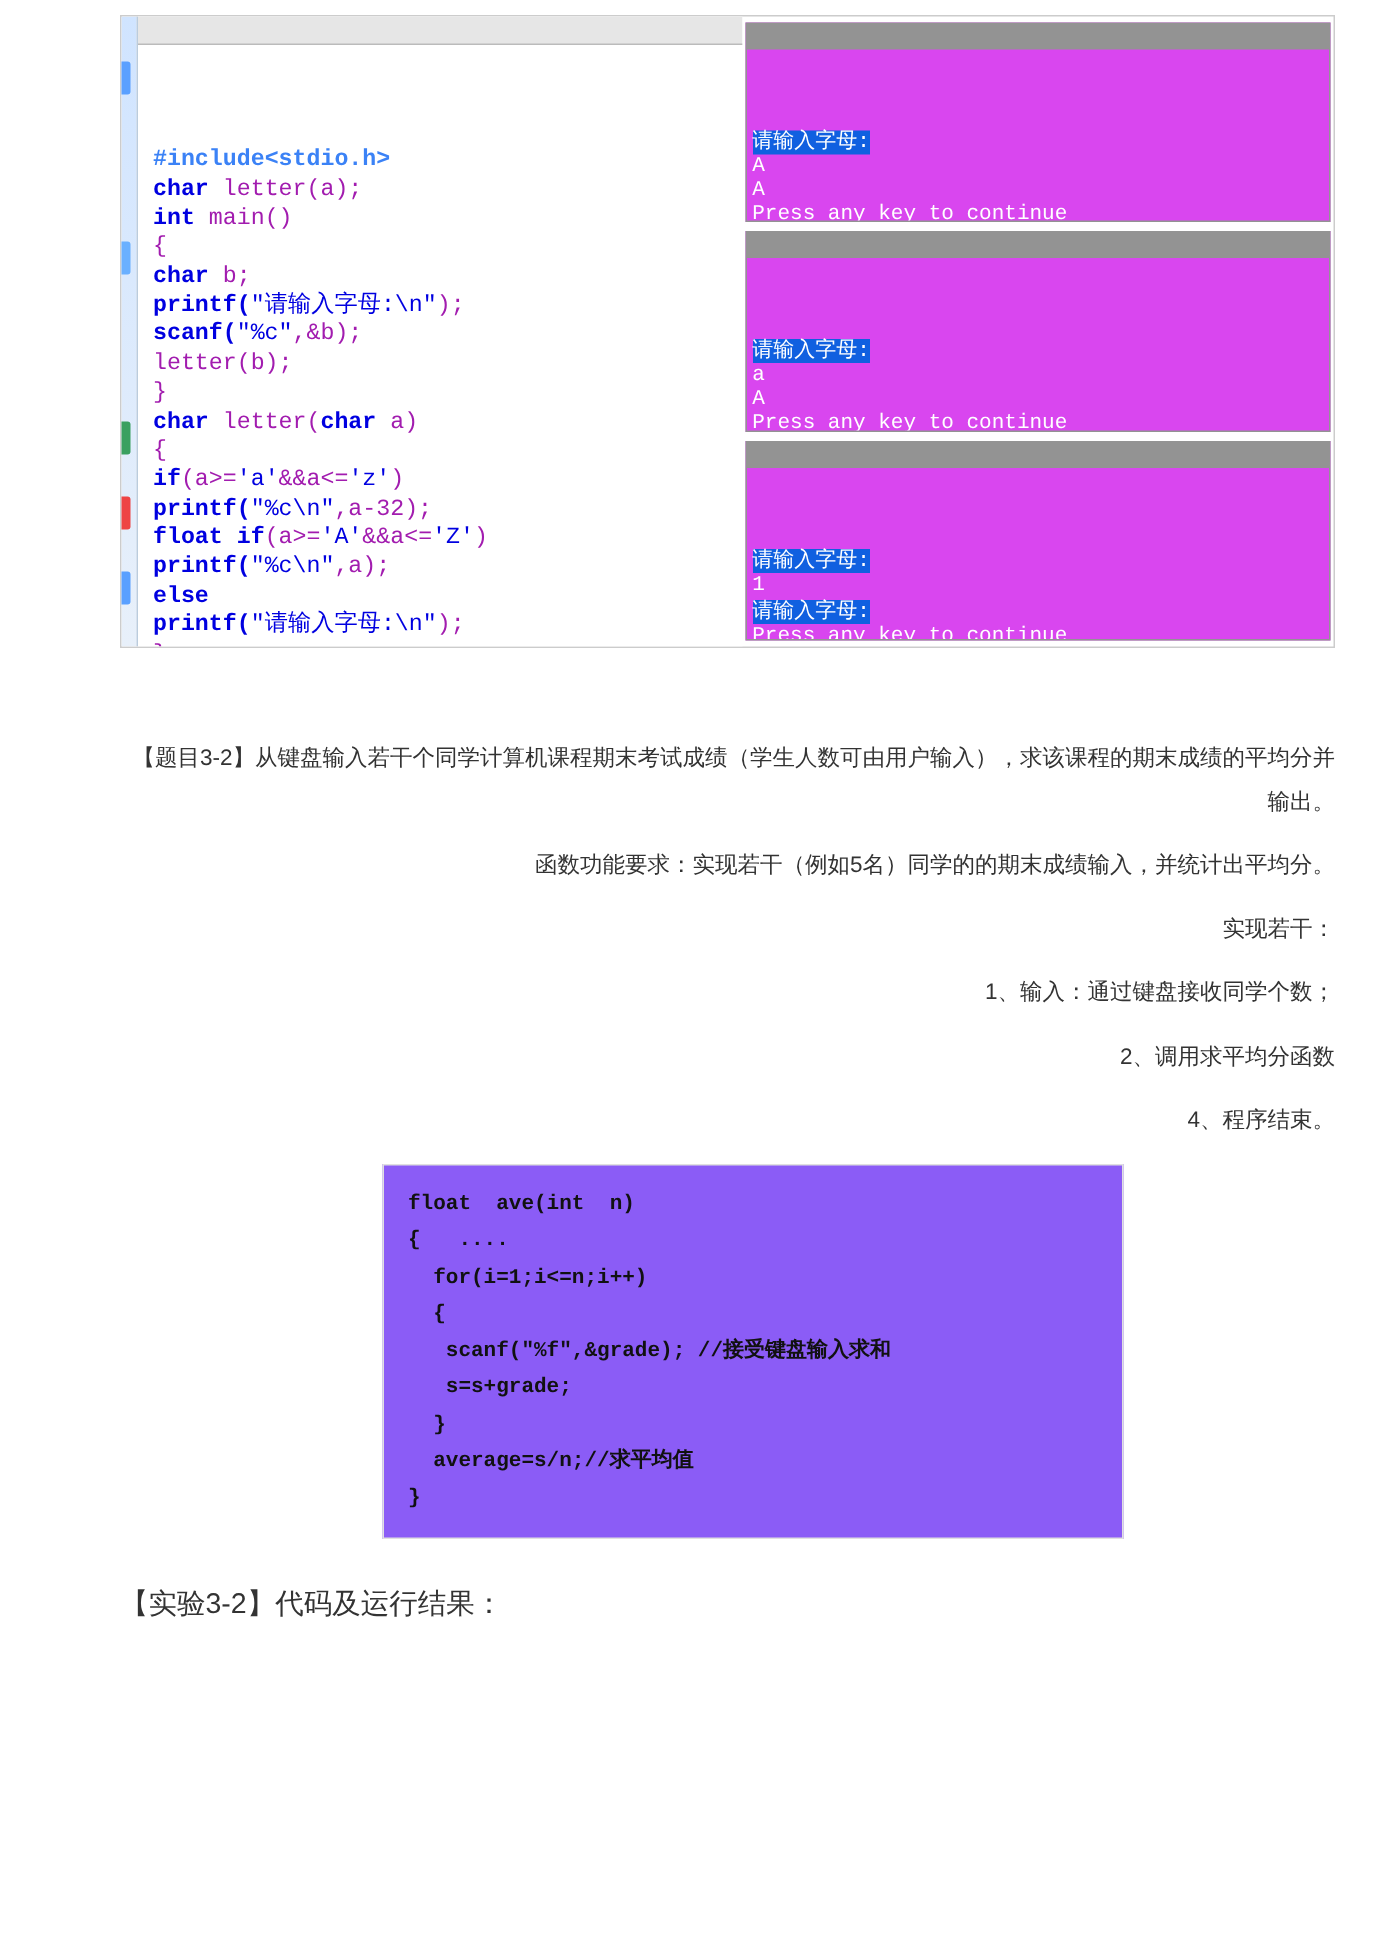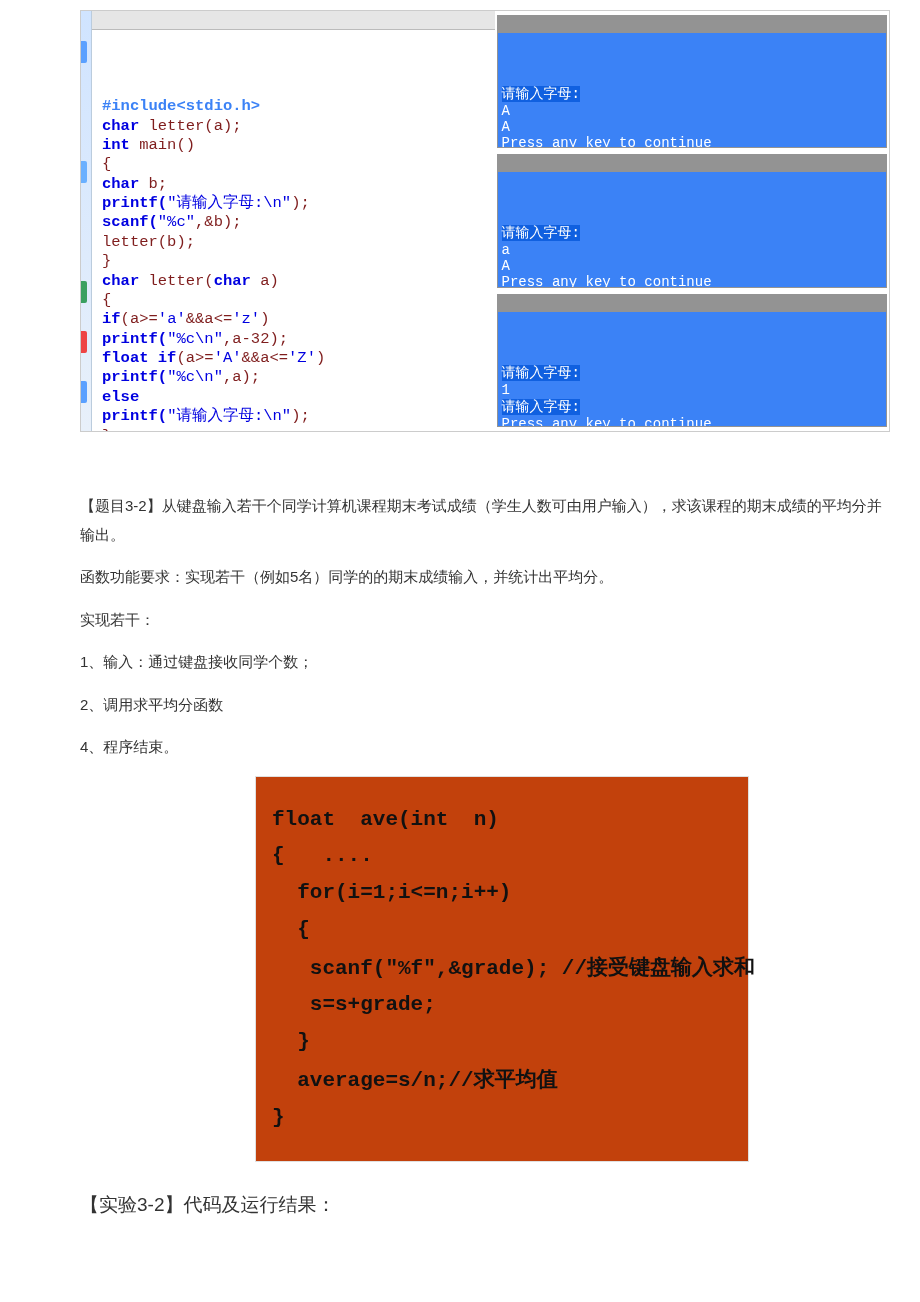--- a/index.html
+++ b/index.html
@@ -57,32 +57,32 @@
     font-size: 10px;
     color: #777;
   }
   .code-panel .inner {
     margin-top: 20px;
   }
   .kw-pre { color: #3b82f6; font-weight: bold; }
   .kw-type { color: #0000e0; font-weight: bold; }
   .kw-ctrl { color: #0000e0; font-weight: bold; text-align: right; }
   .kw-fn  { color: #0000e0; font-weight: bold; }
-  .ident { color: #7f1d1d; }
+  .ident { color: #a21caf; }
   .str { color: #0000e0; }
   .right-panel {
     flex: 1 1 50%;
     display: flex;
     flex-direction: column;
     gap: 6px;
     padding: 4px 2px 4px 2px;
     overflow: hidden;
   }
   .term {
-    background: #3b82f6;
+    background: #d946ef;
     border: 1px solid #939393;
     border-top-width: 18px;
     position: relative;
     flex: 1 1 0;
     font-family: Consolas, "Courier New", monospace;
     font-size: 14px;
     color: #fff;
     padding: 4px 4px 10px 4px;
     white-space: pre;
     overflow: hidden;
@@ -125,32 +125,33 @@
     align-items: center;
     font-family: "Segoe UI", Tahoma, sans-serif;
   }
   .hl { background: #1060e0; color: #fff; }
 
   
   .prose p {
     font-size: 15px;
     line-height: 1.9;
     margin: 14px 0;
+    text-align: right;
   }
   .indent { margin-left: 2em; }
   .indent2 { margin-left: 4.5em; }
 
   .snippet {
     margin: 10px 0 30px 175px;
     width: 460px;
-    background: #c2410c;
+    background: #8b5cf6;
     border: 1px solid #e0e0e0;
-    padding: 25px 16px;
+    padding: 14px 16px;
     font-family: Consolas, "Courier New", monospace;
-    font-size: 21px;
+    font-size: 14px;
     font-weight: bold;
     line-height: 1.75;
     white-space: pre;
     color: #111;
   }
   .sc-cmt { color: #111; font-weight: bold; font-family: "Microsoft YaHei","SimSun"; }
 </style>
 </head>
 <body>
 

